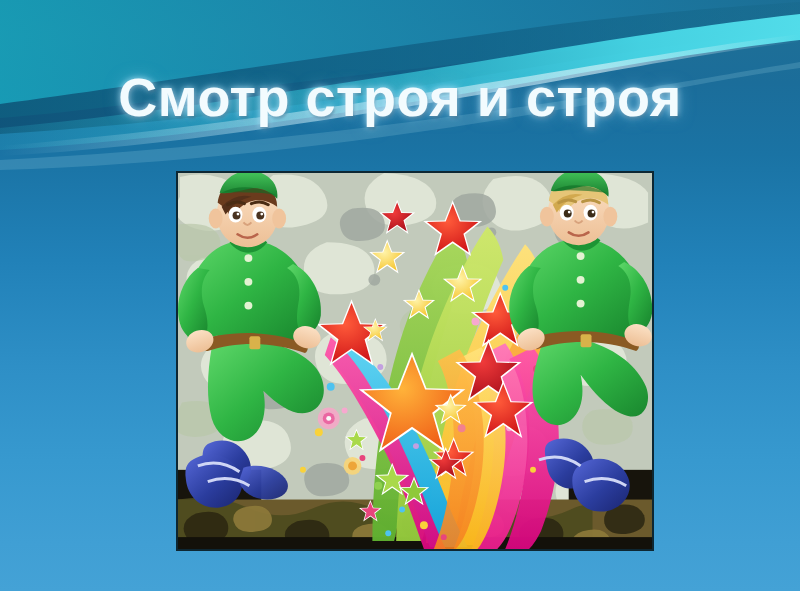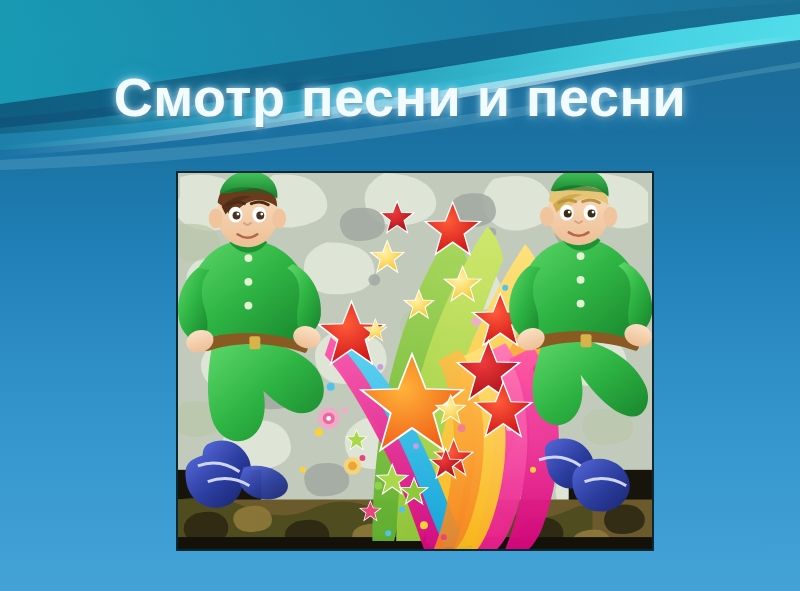--- a/index.html
+++ b/index.html
@@ -119,21 +119,21 @@
                C730,48 640,62 520,84 C360,112 170,140 0,150 Z" fill="url(#gCyan)"></path>
 
       <path d="M0,146 C180,132 400,98 590,66 C690,50 752,40 800,34 L800,42
                C740,48 660,62 540,84 C370,114 180,146 0,156 Z" fill="url(#gWhite)"></path>
 
       <path d="M0,160 C200,150 430,122 620,92 C710,78 762,68 800,62 L800,68
                C752,74 690,86 580,106 C390,140 190,164 0,170 Z" fill="#9fd9e8" opacity="0.20"></path>
     </svg>
   </div>
 
-  <div class="title">Смотр песни и песни</div>
+  <div class="title">Смотр строя и строя</div>
 
   <div class="picture-frame">
     <div class="picture-stage">
       <svg class="pic-svg" viewBox="0 0 478 380" preserveAspectRatio="none">
         <defs>
           <clipPath id="frameClip">
               <rect x="0" y="0" width="478" height="380"></rect>
             </clipPath>
 
           <linearGradient id="rbGreen" x1="0" y1="0" x2="0" y2="1">

